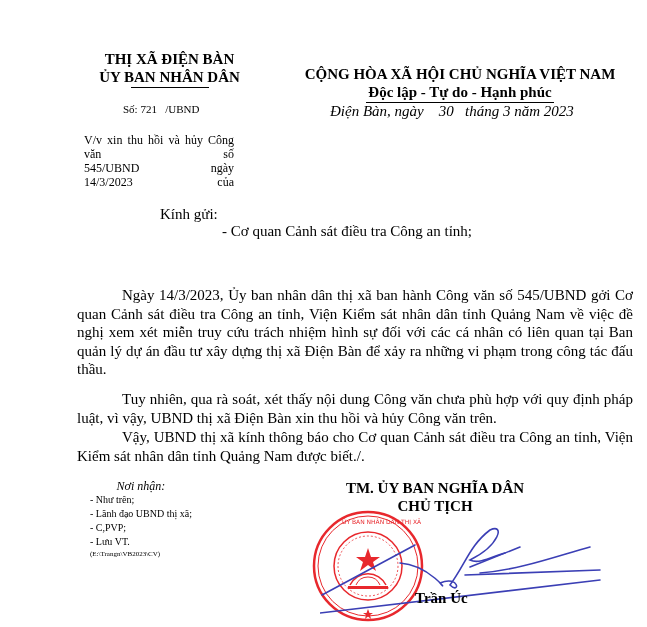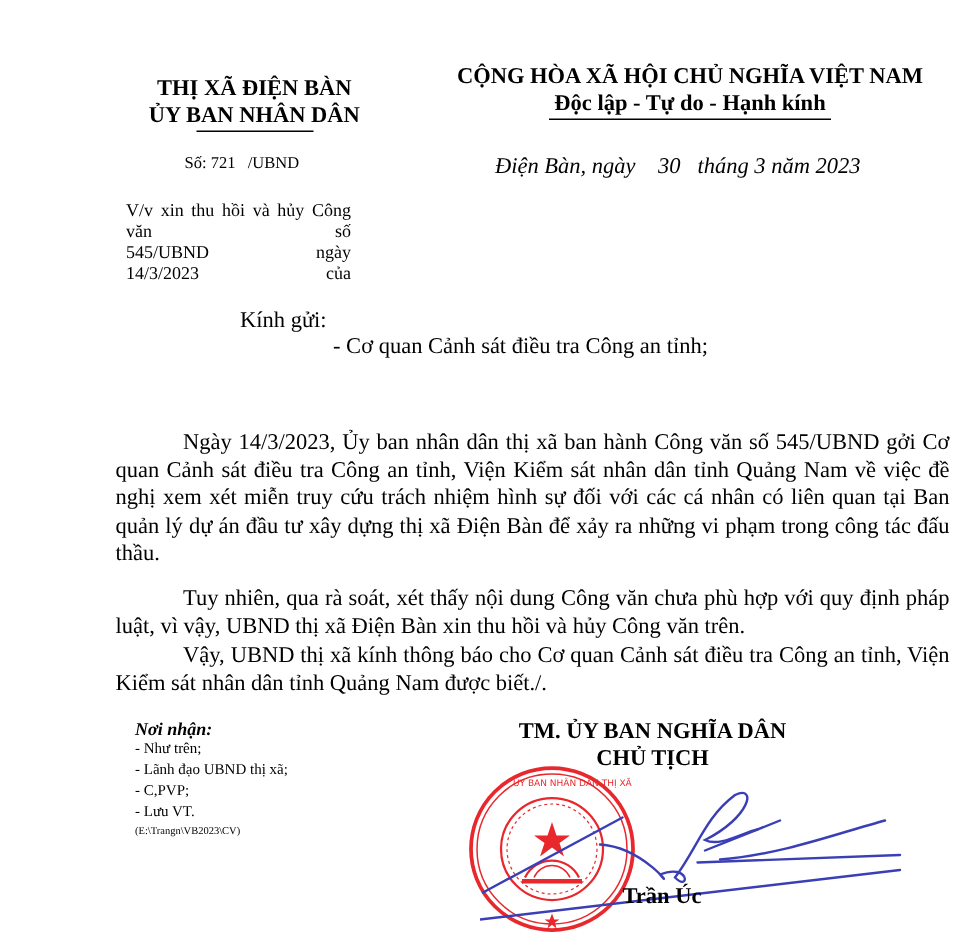--- a/index.html
+++ b/index.html
@@ -5,54 +5,54 @@
     html, body { margin: 0; padding: 0; background: #ffffff; }
     body {
       width: 647px; height: 627px; position: relative; overflow: hidden;
       font-family: "Liberation Serif", serif; color: #000;
     }
     .abs { position: absolute; }
     .bold { font-weight: bold; }
     .center { text-align: center; }
     .hdr { font-size: 15px; line-height: 18px; }
     .hdr-left { left: 62px; top: 50px; width: 215px; }
-    .hdr-right { left: 275px; top: 42px; width: 370px; }
+    .hdr-right { left: 275px; top: 65px; width: 370px; }
     .underline-short { display:block; margin: 1px auto 0; width: 78px; height: 1px; background:#000; }
     .underline-long { display:block; margin: 1px auto 0; width: 188px; height: 1px; background:#000; }
     .num { left: 123px; top: 103px; font-size: 11px; }
     .date { left: 330px; top: 103px; font-size: 15px; font-style: italic; }
     .subject { left: 84px; top: 133px; width: 150px; font-size: 12px; line-height: 14px; text-align: justify; text-align-last: left; }
     .subject .jl { text-align-last: justify; display:block; }
     .kg { left: 160px; top: 205px; font-size: 15px; line-height: 18px; }
     .kg-list { left: 222px; top: 222px; font-size: 15px; line-height: 18px; }
     .para { left: 77px; width: 556px; font-size: 15px; line-height: 18.5px; text-align: justify; }
     .para .indent { padding-left: 45px; }
     .p1 { top: 286px; }
     .p2 { top: 390px; }
     .p3 { top: 428px; }
     .recv { left: 90px; top: 479px; font-size: 10px; line-height: 14px; }
-    .recv-title { font-size: 12px; font-weight: bold; font-style: italic; }
+    .recv-title { font-size: 12px; font-weight: normal; font-style: italic; text-align: center; }
     .recv-path { font-size: 7px; line-height: 10px; }
     .sign-title { left: 315px; top: 479px; width: 240px; font-size: 15px; font-weight: bold; line-height: 18px; text-align: center; }
     .signer { left: 415px; top: 590px; font-size: 15px; font-weight: bold; }
     .seal { left: 312px; top: 510px; width: 112px; height: 112px; }
     .sig { left: 320px; top: 525px; width: 290px; height: 90px; }
   </style>
 </head>
 <body>
 
 <div class="abs hdr hdr-left center bold">
   <div>THỊ XÃ ĐIỆN BÀN</div>
   <div>ỦY BAN NHÂN DÂN</div>
   <span class="underline-short"></span>
 </div>
 
 <div class="abs hdr hdr-right center bold">
   <div>CỘNG HÒA XÃ HỘI CHỦ NGHĨA VIỆT NAM</div>
-  <div>Độc lập - Tự do - Hạnh kính</div>
+  <div>Độc lập - Tự do - Hạnh phúc</div>
   <span class="underline-long"></span>
 </div>
 
 <div class="abs num" style="white-space:pre;">Số: 721   /UBND</div>
 <div class="abs date" style="white-space:pre;">Điện Bàn, ngày    30   tháng 3 năm 2023</div>
 
 <div class="abs subject">
   <span class="jl">V/v xin thu hồi và hủy Công văn số</span>
   <span class="jl" style="word-spacing:14px;">545/UBND ngày 14/3/2023 của</span>
 </div>

